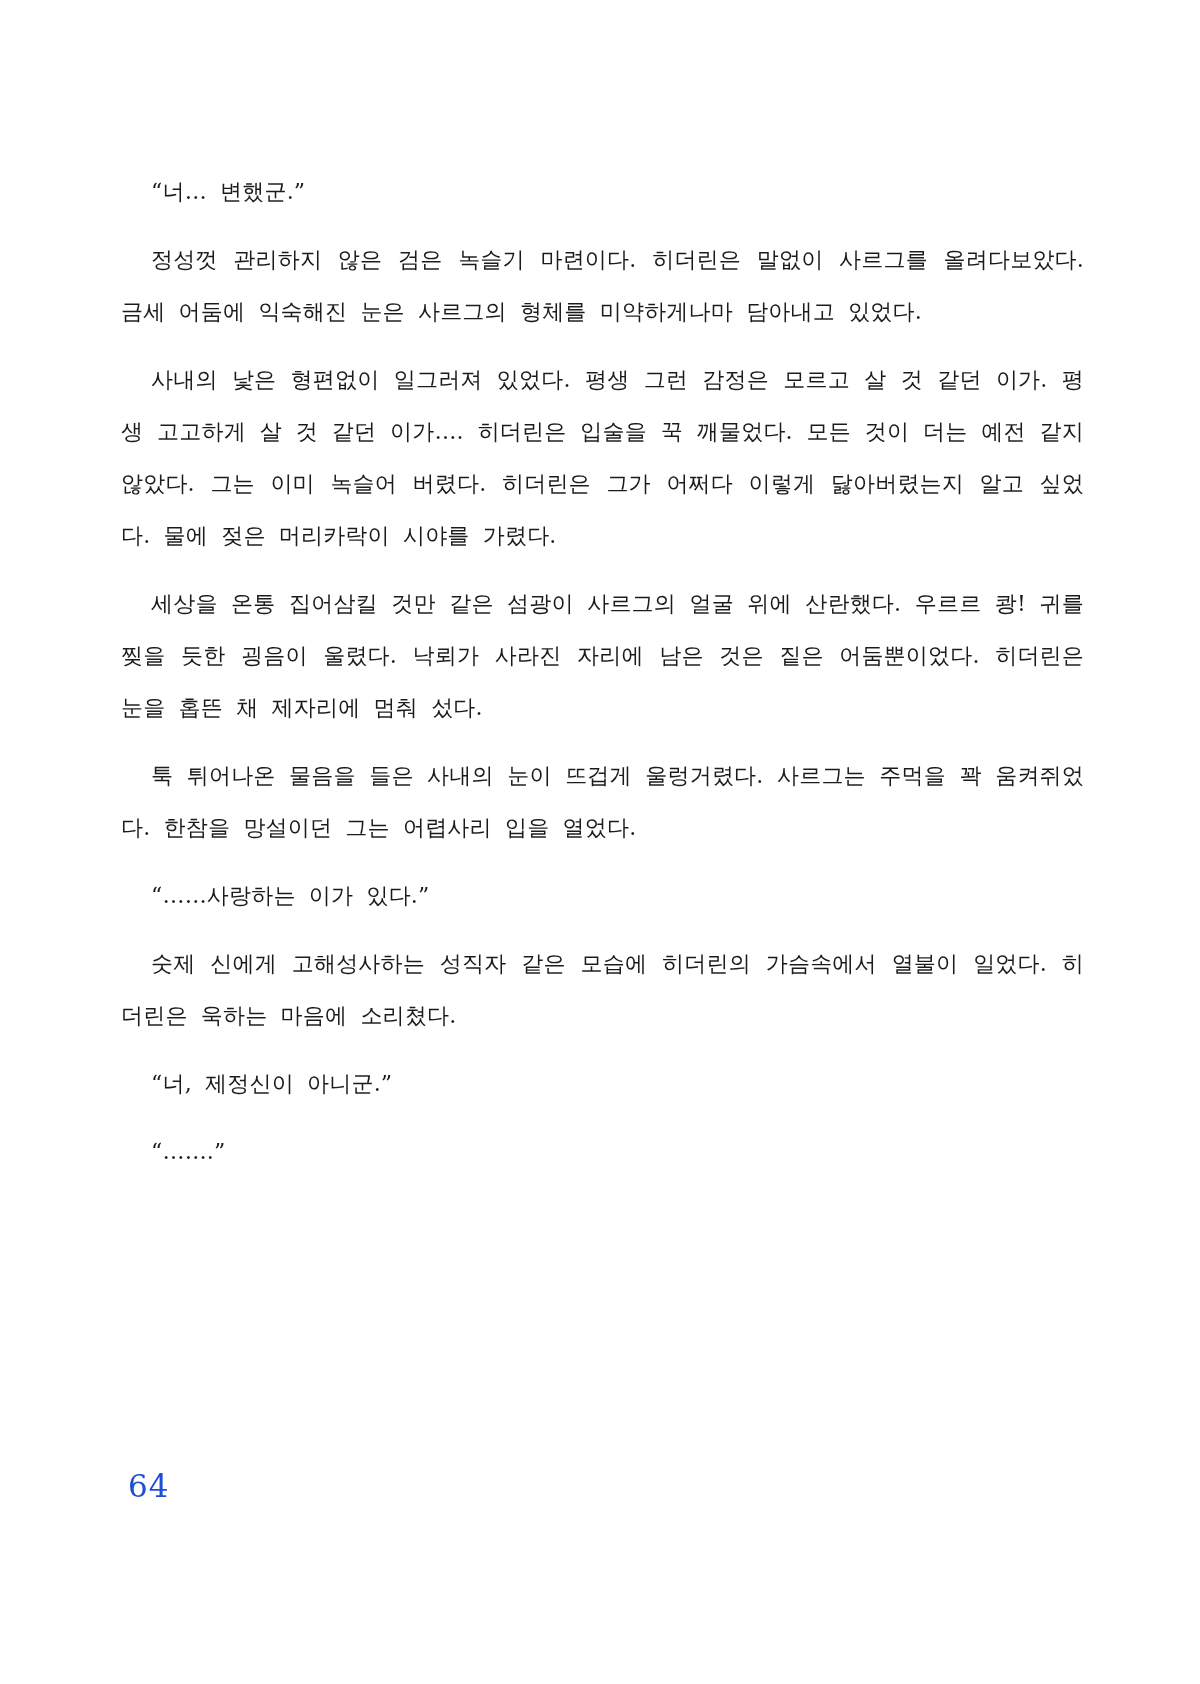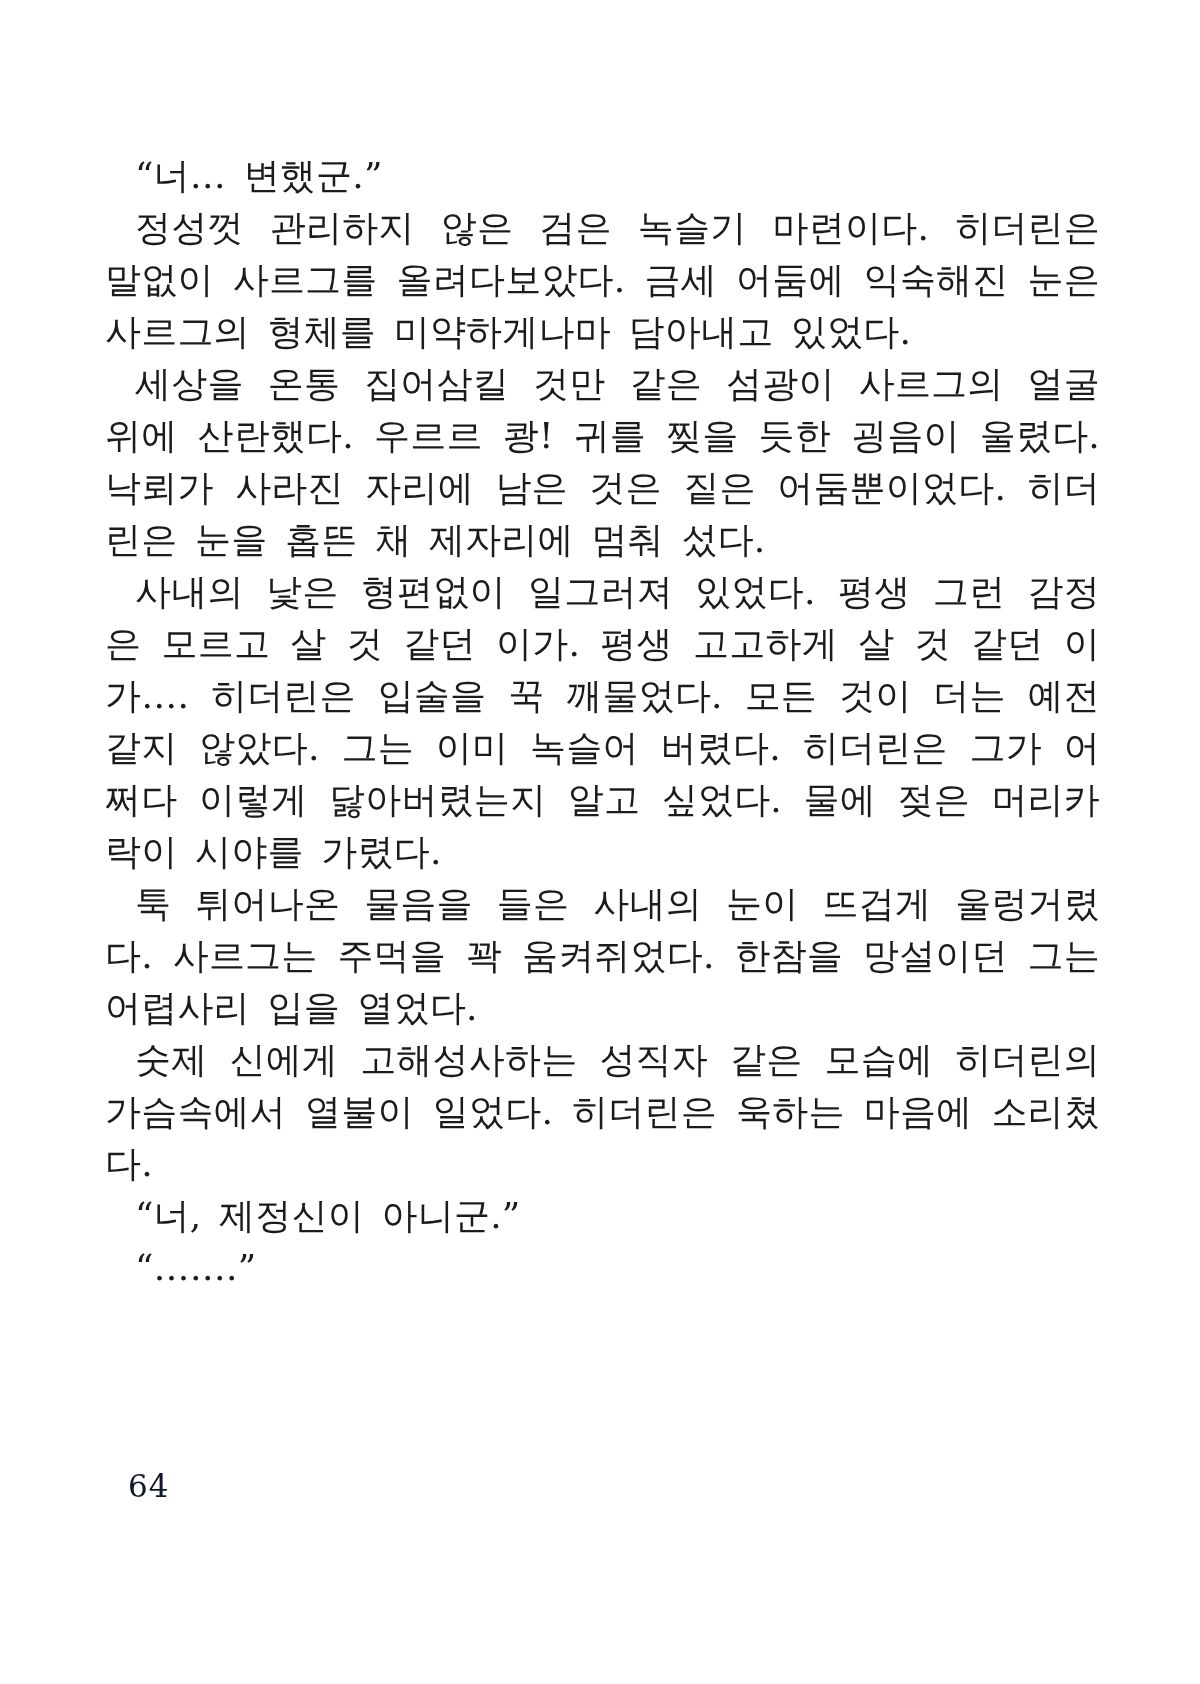--- a/index.html
+++ b/index.html
@@ -12,45 +12,46 @@
     font-family: "DejaVu Serif", "Liberation Serif", serif;
     color: #1b1b1b;
   }
   .content {
     position: absolute;
     left: 105px;
     right: 100px;
     top: 150px;
   }
   .para {
-    margin: 0;
-    font-size: 36px;
+    margin: 16px;
+    font-size: 22px;
     line-height: 52px;
     text-align: justify;
     text-indent: 30px;
     word-spacing: 6px;
     letter-spacing: 0.2px;
   }
   .page-number {
     position: absolute;
     left: 128px;
     top: 1468px;
     font-size: 31px;
     letter-spacing: 1px;
-    color: #0f172a;
+    color: #1d4ed8;
   }
 </style>
 </head>
 <body>
 
 <div class="book-page">
   <div class="content" id="paragraphs">
       <p class="para">“너… 변했군.”</p>
       <p class="para">정성껏 관리하지 않은 검은 녹슬기 마련이다. 히더린은 말없이 사르그를 올려다보았다. 금세 어둠에 익숙해진 눈은 사르그의 형체를 미약하게나마 담아내고 있었다.</p>
+      <p class="para">사내의 낯은 형편없이 일그러져 있었다. 평생 그런 감정은 모르고 살 것 같던 이가. 평생 고고하게 살 것 같던 이가…. 히더린은 입술을 꾹 깨물었다. 모든 것이 더는 예전 같지 않았다. 그는 이미 녹슬어 버렸다. 히더린은 그가 어쩌다 이렇게 닳아버렸는지 알고 싶었다. 물에 젖은 머리카락이 시야를 가렸다.</p>
       <p class="para">세상을 온통 집어삼킬 것만 같은 섬광이 사르그의 얼굴 위에 산란했다. 우르르 쾅! 귀를 찢을 듯한 굉음이 울렸다. 낙뢰가 사라진 자리에 남은 것은 짙은 어둠뿐이었다. 히더린은 눈을 홉뜬 채 제자리에 멈춰 섰다.</p>
-      <p class="para">사내의 낯은 형편없이 일그러져 있었다. 평생 그런 감정은 모르고 살 것 같던 이가. 평생 고고하게 살 것 같던 이가…. 히더린은 입술을 꾹 깨물었다. 모든 것이 더는 예전 같지 않았다. 그는 이미 녹슬어 버렸다. 히더린은 그가 어쩌다 이렇게 닳아버렸는지 알고 싶었다. 물에 젖은 머리카락이 시야를 가렸다.</p>
       <p class="para">툭 튀어나온 물음을 들은 사내의 눈이 뜨겁게 울렁거렸다. 사르그는 주먹을 꽉 움켜쥐었다. 한참을 망설이던 그는 어렵사리 입을 열었다.</p>
+      <p class="para">“……사랑하는 이가 있다.”</p>
       <p class="para">숫제 신에게 고해성사하는 성직자 같은 모습에 히더린의 가슴속에서 열불이 일었다. 히더린은 욱하는 마음에 소리쳤다.</p>
       <p class="para">“너, 제정신이 아니군.”</p>
       <p class="para">“…….”</p>
     </div>
   <div class="page-number">64</div>
 </div>
 
 </body></html>

